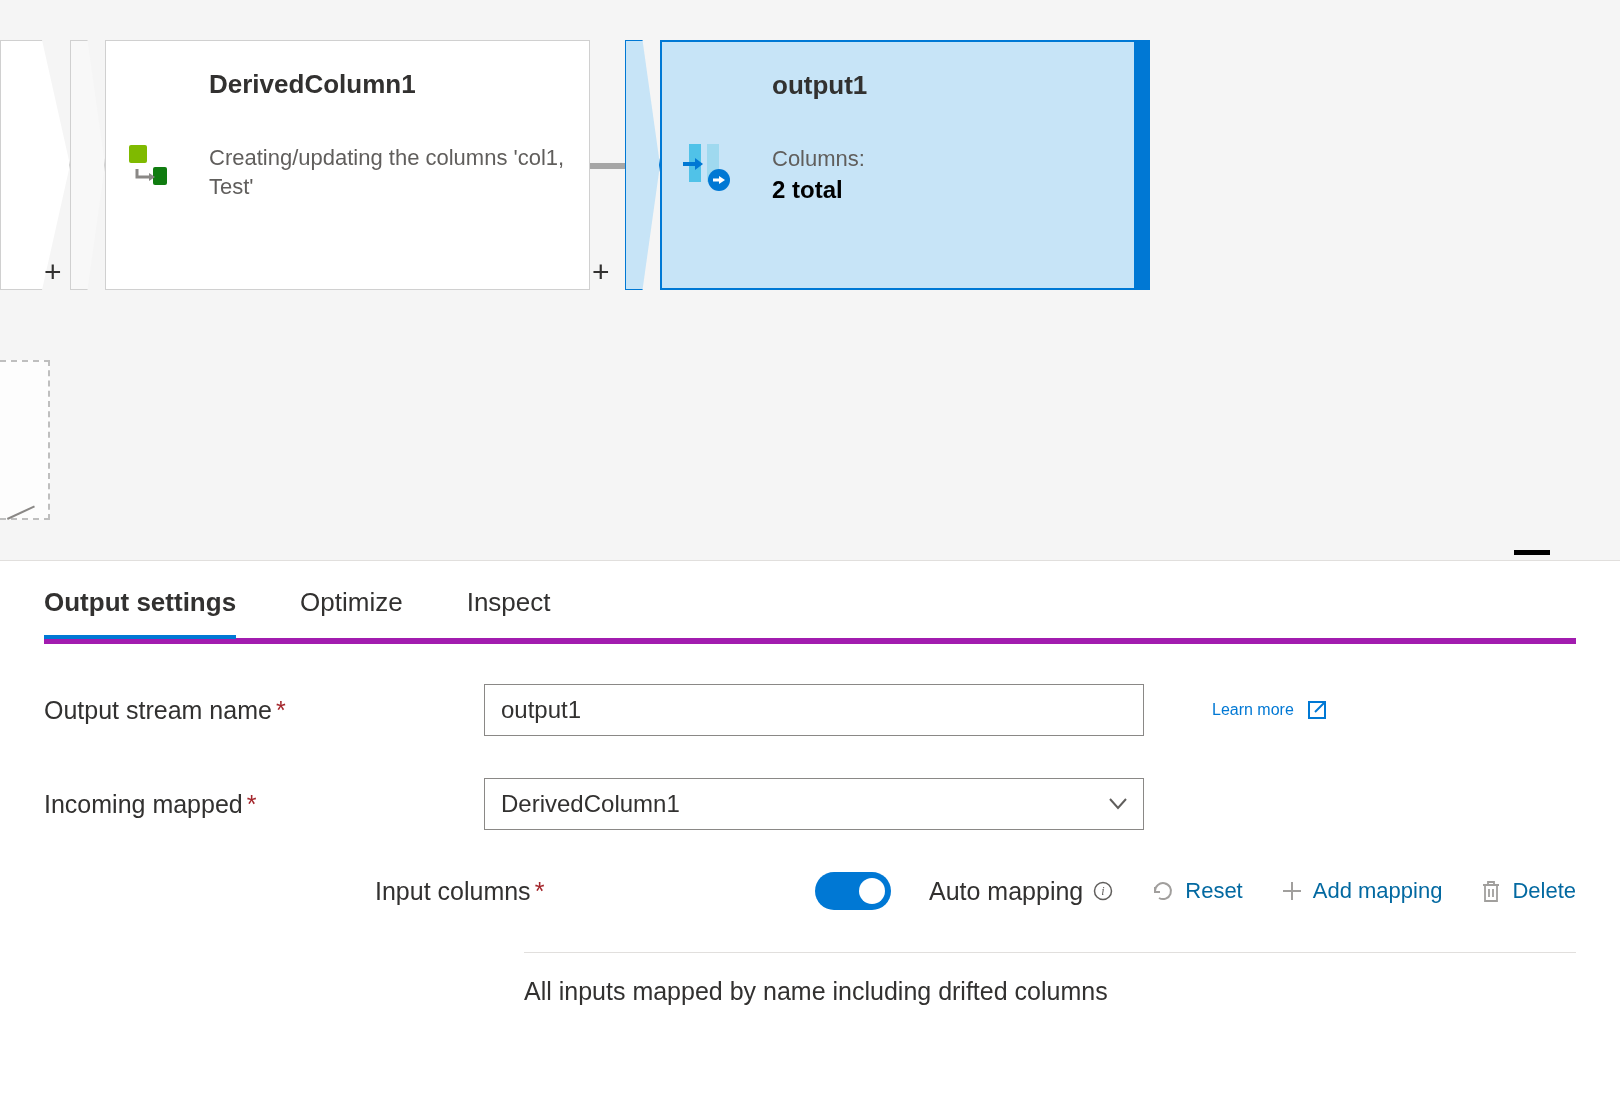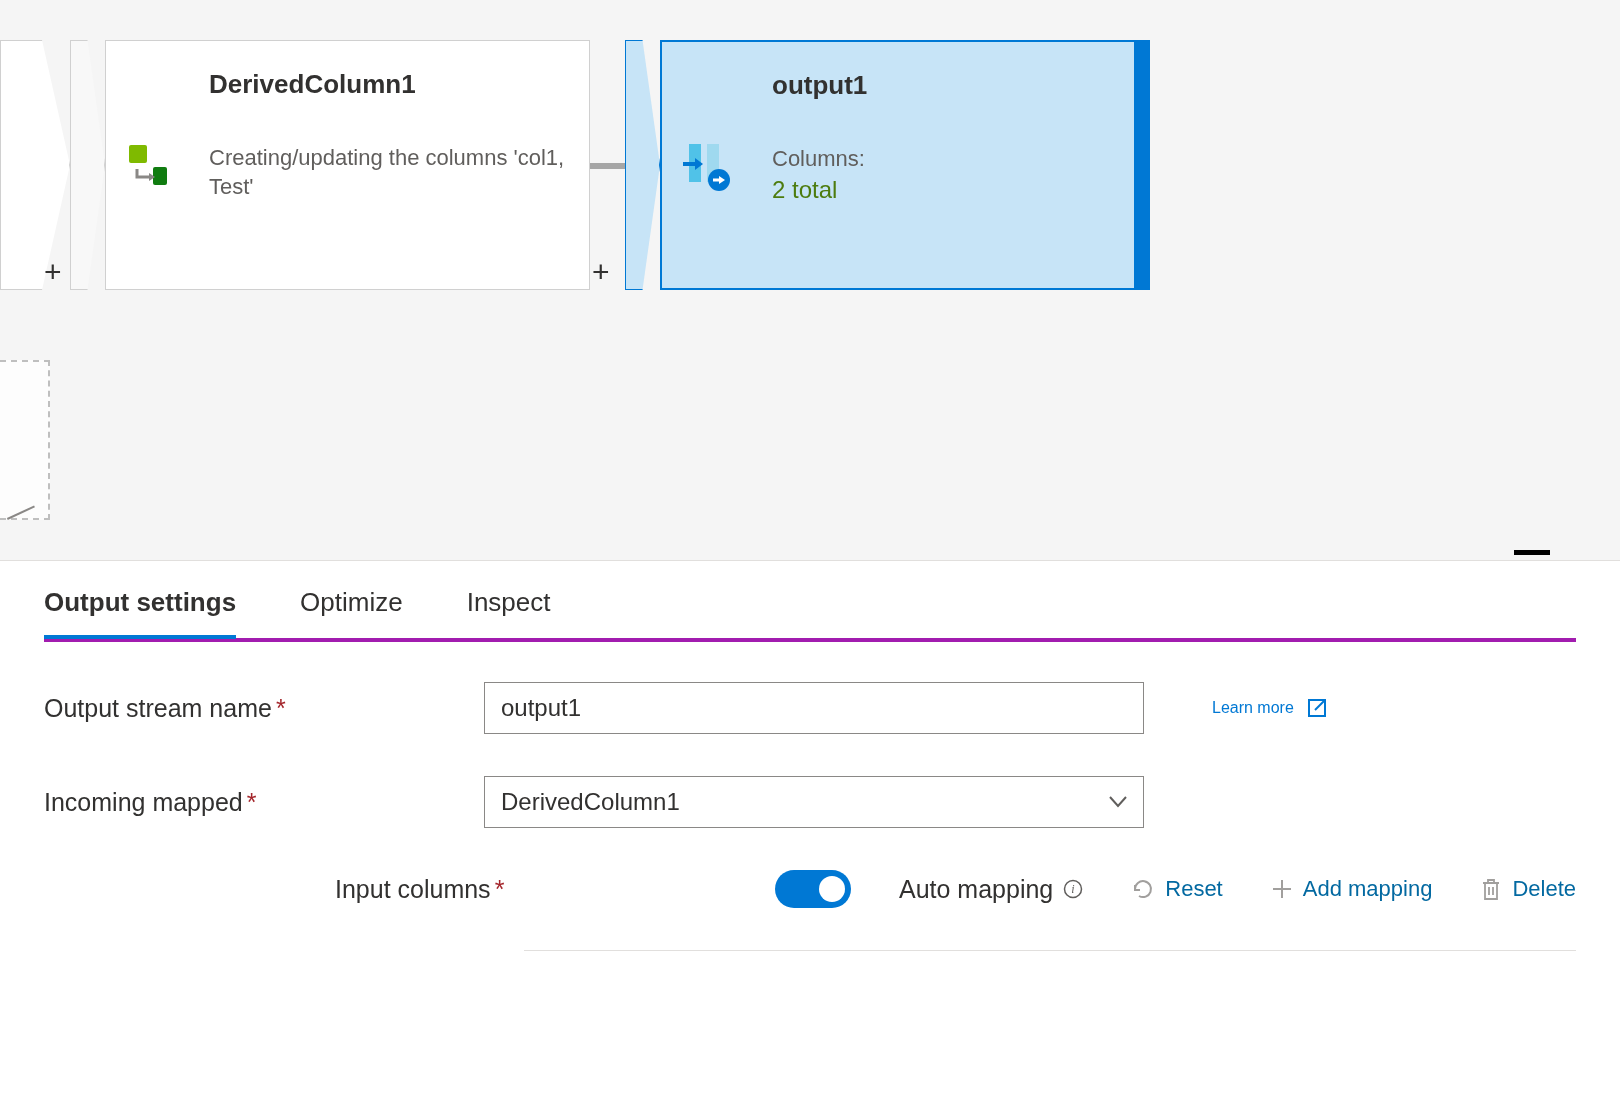--- a/index.html
+++ b/index.html
@@ -22,59 +22,59 @@
   }
   .node.selected { background: #c7e4f7; border: 2px solid #0078d4; }
   .node-iconcol {
     width: 85px; display: flex; align-items: center; justify-content: center;
   }
   .node-body {
     flex: 1; padding: 28px 18px;
   }
   .node-title { font-size: 26px; font-weight: 600; color: #323130; margin-bottom: 44px; }
   .node-sub { font-size: 22px; color: #605e5c; line-height: 1.3; }
-  .node-sub .strong { color: #4d7c0f; font-weight: 400; font-size: 24px; }
+  .node-sub .strong { color: #000000; font-weight: 700; font-size: 24px; }
   .plus-handle {
     position: absolute; font-size: 30px; color: #323130; font-weight: 300;
   }
   .connector { width: 40px; height: 6px; background: #a6a6a6; }
   .sel-bar { width: 8px; background: #0078d4; margin-left: 4px; }
   .sel-bar-inner { width: 6px; background: #0078d4; }
 
   
   .crop-left { position: absolute; left: 0; top: 40px; width: 70px; height: 250px;
                background: #fff; border: 1px solid #d0d0d0;
                clip-path: polygon(0 0, 60% 0, 100% 50%, 60% 100%, 0 100%); }
   .crop-dashed { position: absolute; left: 0; top: 360px; width: 50px; height: 160px;
                  border: 2px dashed #bfbfbf; border-left: none; background: #fdfdfd; }
   .crop-diag { position: absolute; left: 0; bottom: 45px; width: 30px; height: 30px;
                border-bottom: 2px solid #8a8886; transform: rotate(-25deg); }
 
   .collapse-hint { position: absolute; right: 70px; top: 550px; width: 36px; height: 5px; background: #000; }
 
   
   .panel { flex: 1; background: #fff; border-top: 1px solid #e1dfdd; padding: 0 44px; }
-  .tabs { display: flex; gap: 64px; border-bottom: 4px solid #a21caf; }
+  .tabs { display: flex; gap: 64px; border-bottom: 6px solid #a21caf; }
   .tab { padding: 26px 0 20px 0; font-size: 26px; color: #323130; cursor: pointer; position: relative; display: flex; align-items: center; gap: 14px; }
   .tab.active { font-weight: 700; }
   .tab.active::after { content:""; position:absolute; left:0; right:0; bottom:-1px; height:4px; background:#0078d4; }
   .dot-green { width:16px; height:16px; border-radius:50%; background:#107c10; display:inline-block; }
 
   .form { padding-top: 40px; }
   .row { display:flex; align-items:center; margin-bottom: 42px; }
   .label { width: 440px; font-size: 25px; color:#323130; }
   .req { color:#a4262c; font-size: 25px; margin-left: 4px; }
   .field {
     width: 660px; height: 52px; border: 1px solid #8a8886; background: #fff;
     font-size: 24px; padding: 0 16px; color: #323130;
   }
   .select { display:flex; align-items:center; justify-content:space-between; }
   .learn-more { margin-left: 68px; color:#0078d4; font-size: 16px; display:flex; align-items:center; gap:12px; cursor:pointer; }
 
-  .toolbar { display:flex; align-items:center; gap: 48px; }
+  .toolbar { display:flex; align-items:center; gap: 38px; }
   .toggle {
     width: 76px; height: 38px; border-radius: 19px; background:#0078d4; position:relative; cursor:pointer;
   }
   .toggle .knob { width:26px; height:26px; border-radius:50%; background:#fff; position:absolute; right:6px; top:6px; }
   .tool-label { font-size: 25px; color:#323130; display:flex; align-items:center; gap:10px; }
   .tool-btn { font-size: 22px; color:#0369a1; display:flex; align-items:center; gap:10px; cursor:pointer; }
   .hr { height:1px; background:#e1dfdd; margin: 24px 0 24px 480px; }
   .note { font-size: 25px; color:#323130; margin-left: 480px; }
 
   svg { display:block; }
@@ -224,16 +224,17 @@
               <svg width="22" height="24" viewBox="0 0 22 24">
                   <path d="M3 6 L19 6 M5 6 L5 22 L17 22 L17 6 M8 3 L14 3 L14 6 L8 6 Z M9 10 L9 18 M13 10 L13 18" fill="none" stroke="#a19f9d" stroke-width="1.8"></path>
                 </svg>
             </span>
             <span>Delete</span>
           </div>
         </div>
       </div>
 
       <div class="hr"></div>
+      <div class="note">All inputs mapped by name including drifted columns</div>
     </div>
   </div>
 
 </div>
 
 </body></html>

